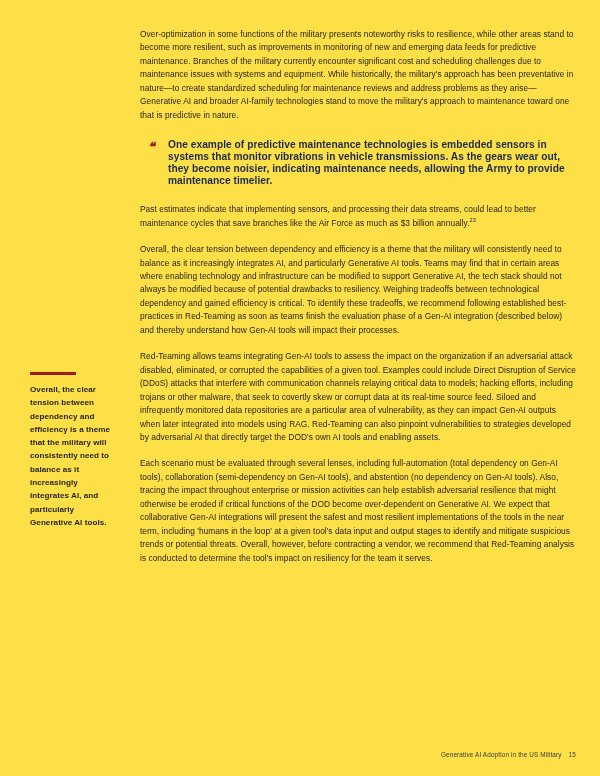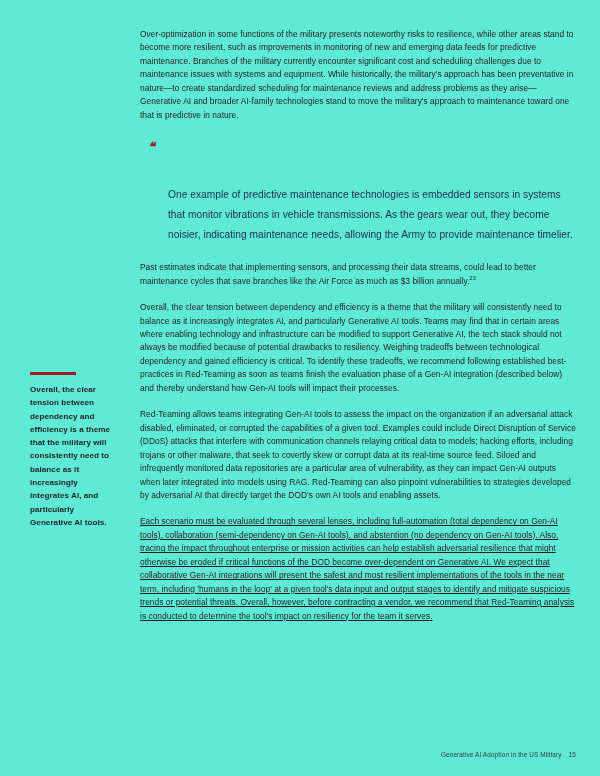--- a/index.html
+++ b/index.html
@@ -4,21 +4,21 @@
 <style>
   html, body {
     margin: 0;
     padding: 0;
     background: #ffffff;
   }
   .page {
     position: relative;
     width: 600px;
     height: 776px;
-    background: #5eead4;
+    background: #fde047;
     font-family: "Liberation Sans", sans-serif;
     color: #1d1d1f;
     overflow: hidden;
   }
 
   
   .content-column {
     position: absolute;
     left: 140px;
     top: 28px;
@@ -29,21 +29,20 @@
     font-size: 8.35px;
     line-height: 13.45px;
     color: #231f20;
     margin: 0 0 13px 0;
     text-align: left;
     letter-spacing: 0.005em;
   }
 
   .body-paragraph:last-child {
     margin-bottom: 0;
-    text-decoration: underline;
   }
 
   .footnote-ref {
     font-size: 5.6px;
     vertical-align: super;
     line-height: 0;
   }
 
   
   .pull-quote {
@@ -59,25 +58,24 @@
     color: #a01c22;
     font-size: 12.5px;
     font-weight: 700;
     font-style: italic;
     line-height: 1;
     letter-spacing: -0.02em;
   }
   .pull-quote-text {
     flex: 1 1 auto;
     font-size: 10.2px;
-    line-height: 20px;
-    font-weight: 400;
+    line-height: 12px;
+    font-weight: 700;
     color: #1f2b4d;
     letter-spacing: 0.003em;
-    margin-top: 46px;
   }
 
   
   .sidebar-quote {
     position: absolute;
     left: 30px;
     top: 372px;
     width: 86px;
   }
   .sidebar-rule {

